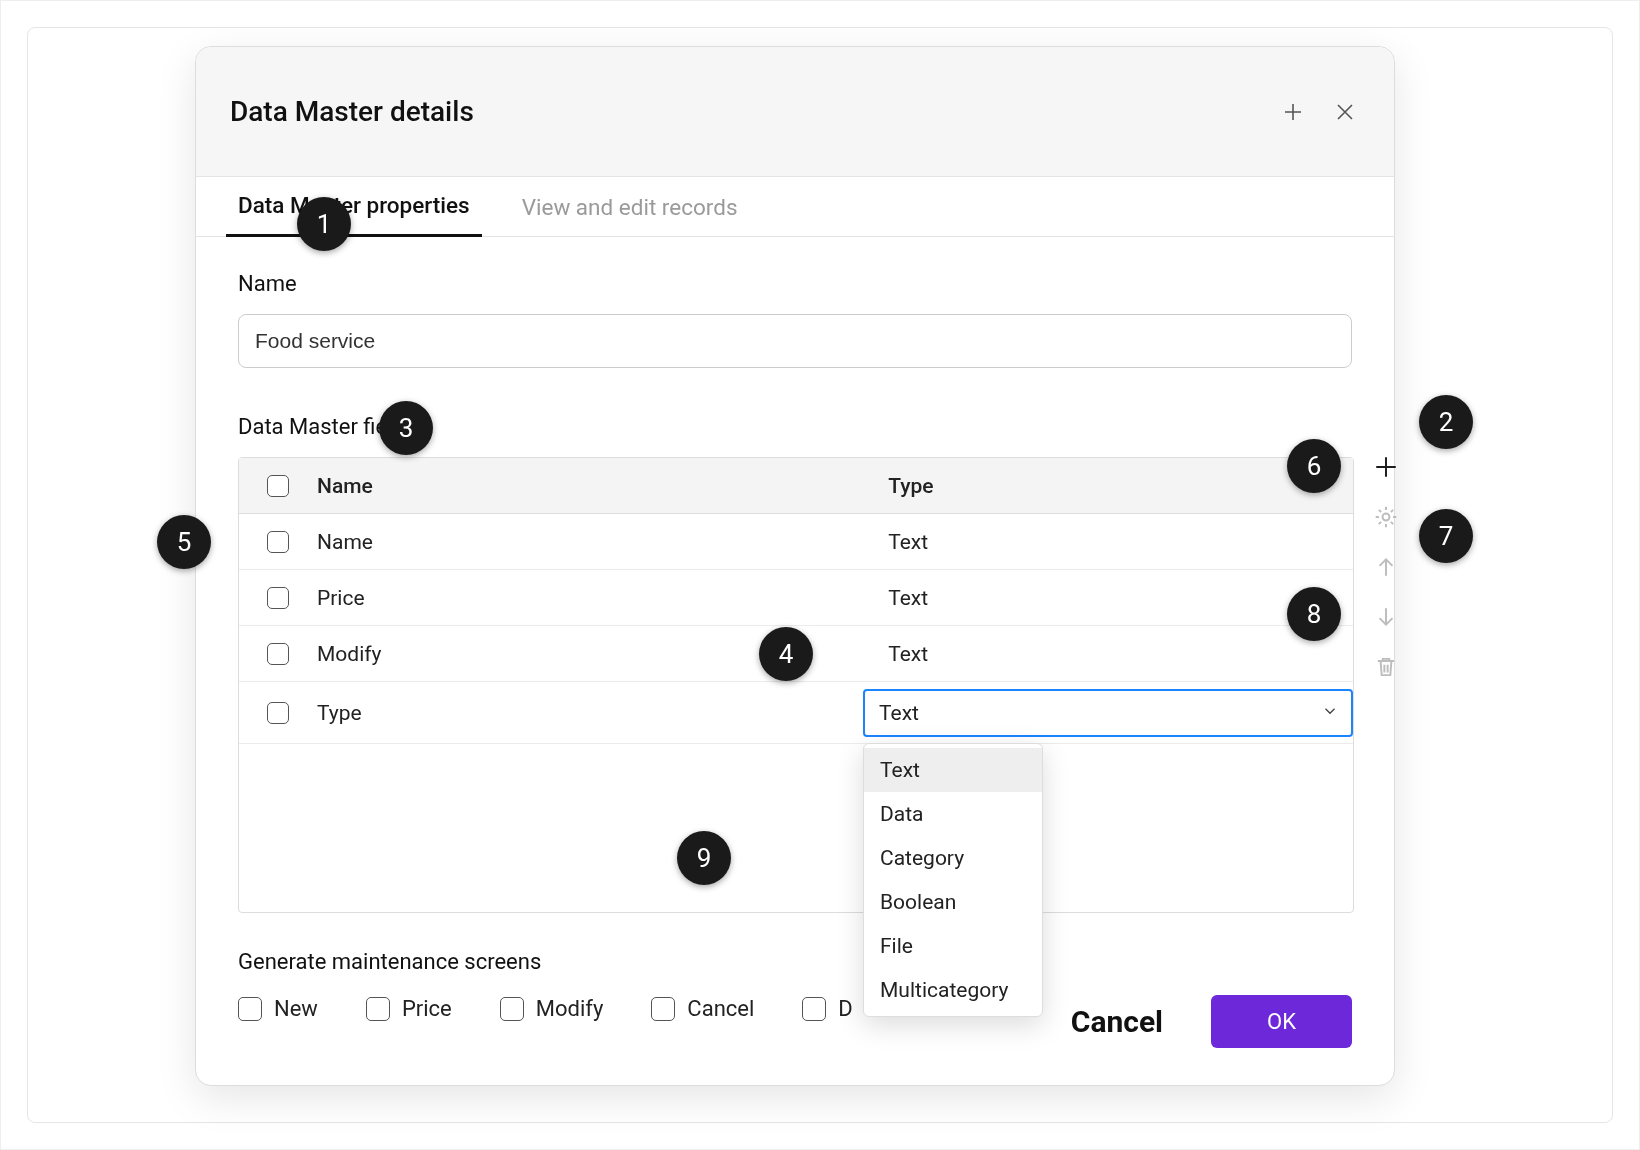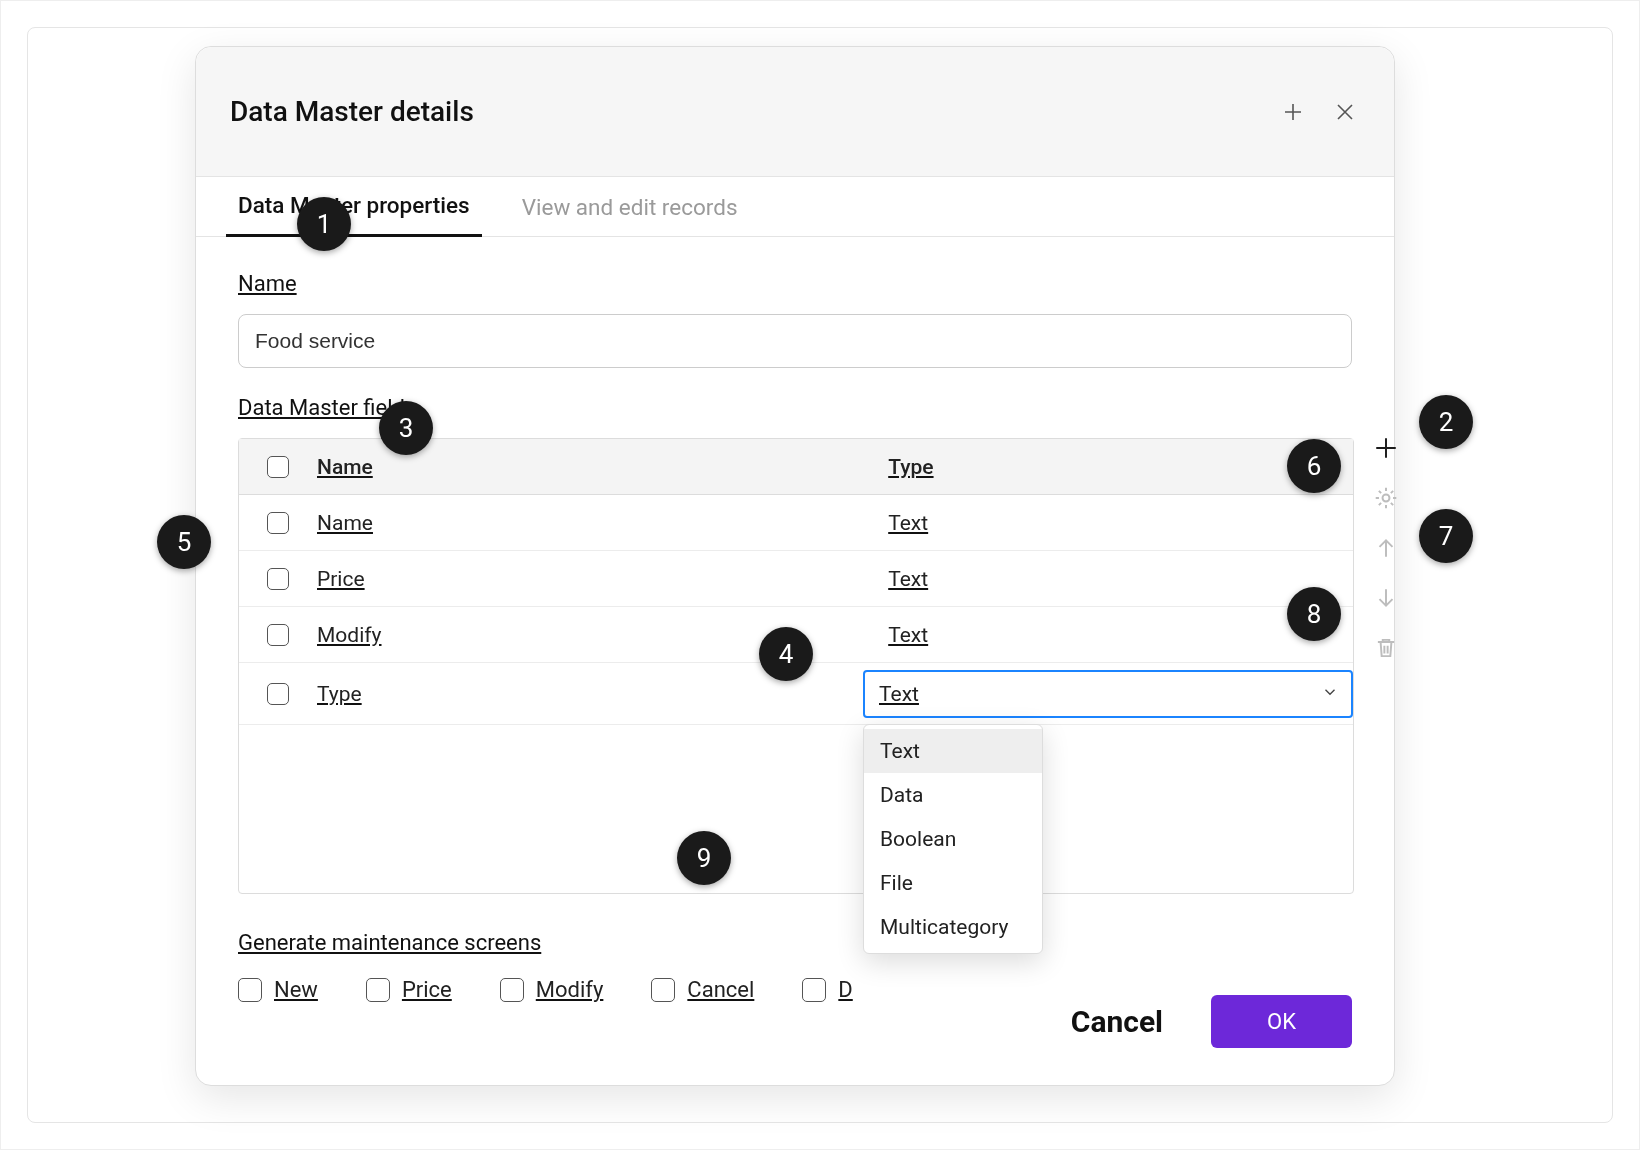--- a/index.html
+++ b/index.html
@@ -8,23 +8,23 @@
     .inner { position:absolute; left:26px; top:26px; right:26px; bottom:26px; border:1px solid #e5e5e5; border-radius:8px; }
     .dialog { position:absolute; left:194px; top:45px; width:1200px; height:1040px; background:#fff; border:1px solid #ddd; border-radius:16px; box-shadow:0 12px 40px rgba(0,0,0,.10); overflow:visible; }
     .dialog-header { height:130px; background:#f6f6f6; border-bottom:1px solid #e4e4e4; border-radius:16px 16px 0 0; display:flex; align-items:center; justify-content:space-between; padding:0 34px; }
     .dialog-title { font-size:28px; font-weight:500; color:#111; }
     .header-icons { display:flex; gap:22px; }
     .icon-btn { width:30px; height:30px; display:flex; align-items:center; justify-content:center; cursor:pointer; color:#444; }
     .icon-btn svg { width:24px; height:24px; stroke:#555; stroke-width:1.6; }
     .tabs { display:flex; padding:0 30px; border-bottom:1px solid #e4e4e4; height:60px; align-items:flex-end; }
     .tab { padding:18px 12px 16px 12px; font-size:22.5px; color:#9a9a9a; cursor:pointer; margin-right:28px; }
     .tab.active { color:#111; font-weight:500; border-bottom:3px solid #111; margin-bottom:-1px; }
-    .content { padding:34px 42px 0 42px; position:relative;text-decoration:underline; }
+    .content { padding:34px 42px 0 42px; position:relative; }
     .section-label { font-size:22px; color:#111; margin-bottom:18px; }
-    .name-input { width:100%; height:54px; border:1px solid #ccc; border-radius:8px; padding:0 16px; font-size:21px; color:#333; margin-bottom:27px; }
+    .name-input { width:100%; height:54px; border:1px solid #ccc; border-radius:8px; padding:0 16px; font-size:21px; color:#333; margin-bottom:46px; }
     .fields-area { position:relative; }
     .fields-table { border:1px solid #dcdcdc; border-radius:4px; overflow:visible; width:1116px; }
     .row { display:flex; align-items:center; height:56px; position:relative; }
     .row.header-row { background:#f4f4f4; border-bottom:1px solid #dcdcdc; font-weight:500; }
     .row.data-row { border-bottom:1px solid #ececec; }
     .row.data-row:last-of-type { border-bottom:none; }
     .cell-cb { width:78px; display:flex; justify-content:center; }
     .checkbox { width:22px; height:22px; border:1.8px solid #555; border-radius:5px; cursor:pointer; background:#fff; }
     .cell-name { flex:1.02; font-size:21px; color:#222; }
     .cell-type { flex:0.83; font-size:21px; color:#222; position:relative; }
@@ -124,20 +124,21 @@
                 <span>Text</span>
                 <span class="chevron">
                   <svg viewBox="0 0 24 24" fill="none">
                       <path d="M6 9l6 6 6-6"></path>
                     </svg>
                 </span>
               </div>
               <div class="dropdown">
                 <div class="dropdown-item sel">Text</div>
                 <div class="dropdown-item">Data</div>
+                <div class="dropdown-item">Category</div>
                 <div class="dropdown-item">Boolean</div>
                 <div class="dropdown-item">File</div>
                 <div class="dropdown-item">Multicategory</div>
               </div>
             </div>
           </div>
           <div class="table-empty"></div>
         </div>
 
         <div class="side-tools">

